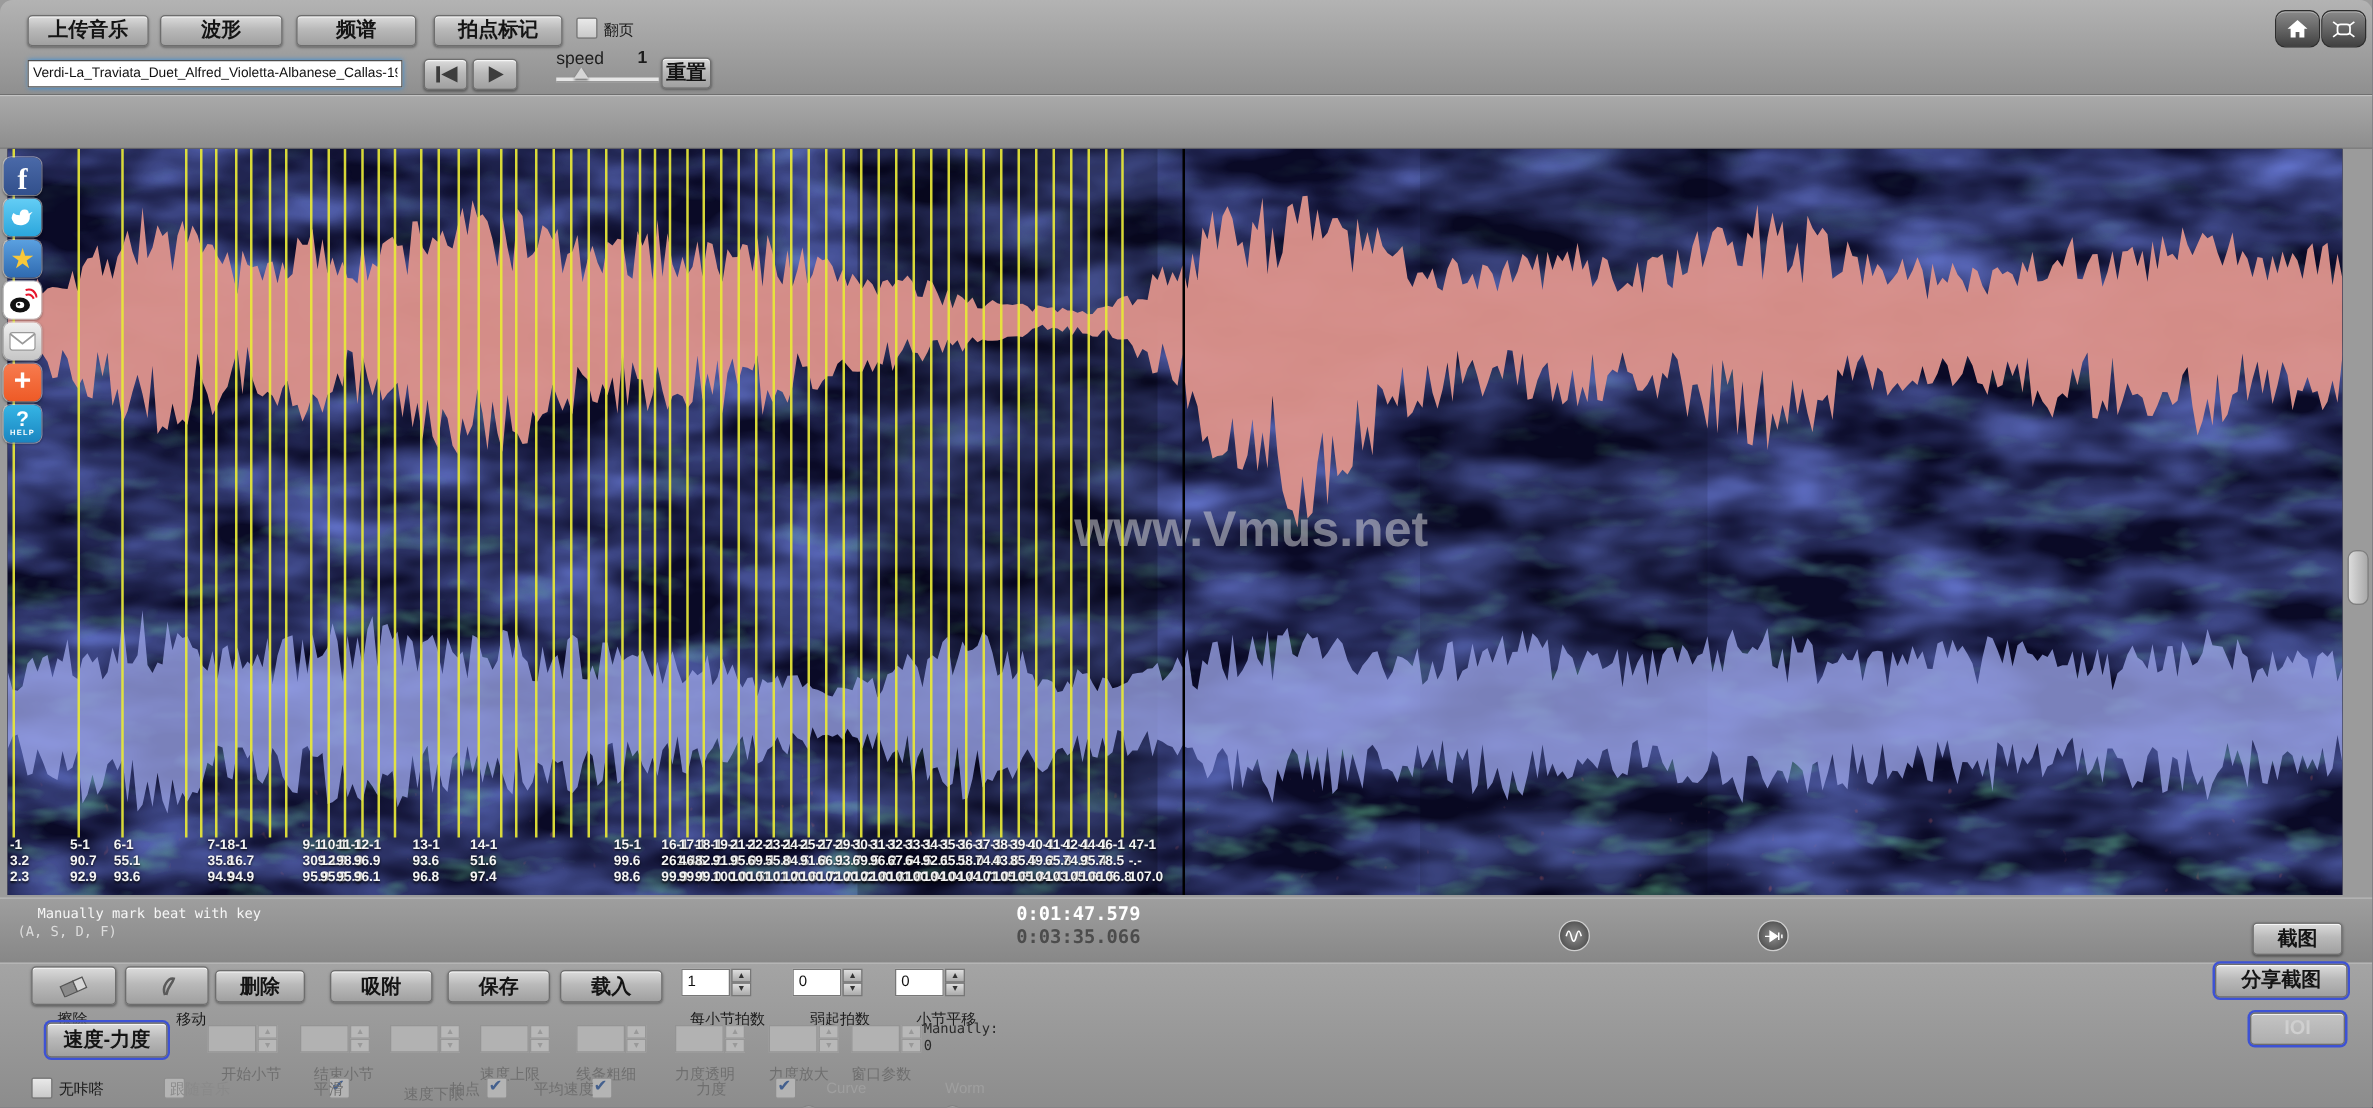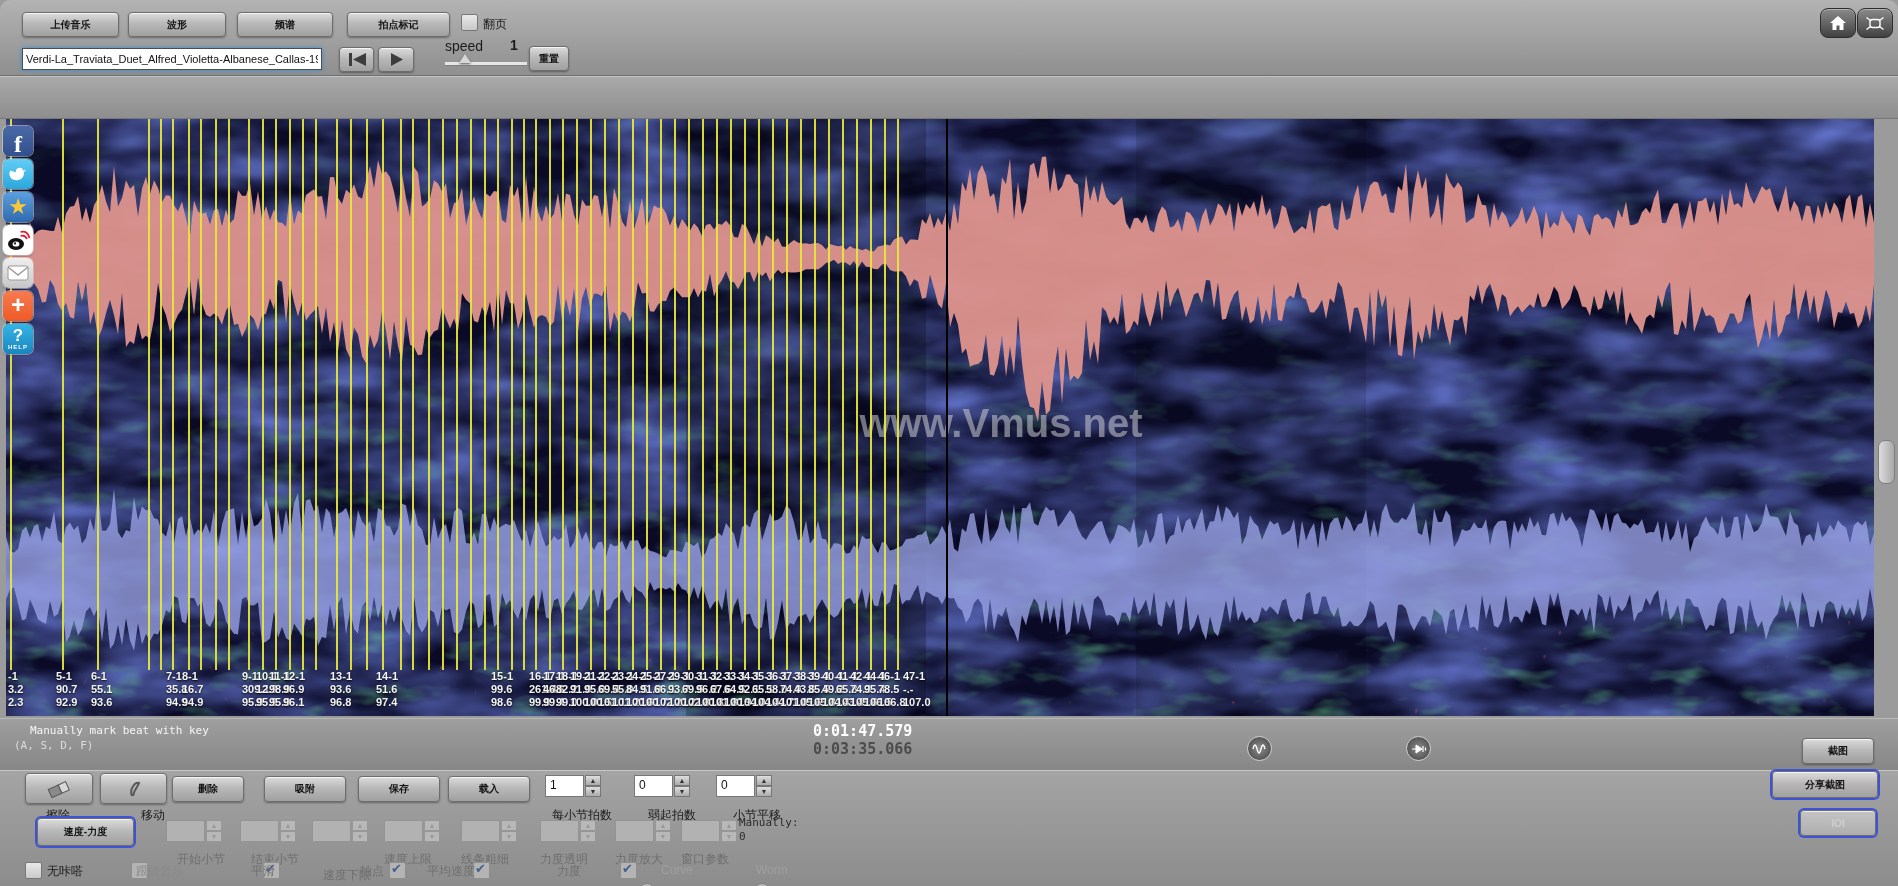--- a/index.html
+++ b/index.html
@@ -11,21 +11,21 @@
              border-bottom:1px solid #6f6f6f;border-radius:10px 10px 0 0;}
   #overview-panel{left:0;top:76px;width:1898px;height:41px;background:linear-gradient(#a9a9a9,#8e8e8e);
              border-top:1px solid #c4c4c4;border-bottom:1px solid #777;}
   #status-bar{left:0;top:718px;width:1898px;height:51px;background:linear-gradient(#9e9e9e,#878787);
              border-top:1px solid #b9b9b9;border-bottom:1px solid #6b6b6b;}
   #bottom-panel{left:0;top:770px;width:1898px;height:116px;background:linear-gradient(#a4a4a4,#8c8c8c);
              border-top:1px solid #c6c6c6;}
   
   .btn{position:absolute;display:flex;align-items:center;justify-content:center;
        background:linear-gradient(#dcdcdc,#b9b9b9 45%,#a0a0a0);border:1px solid #6d6d6d;border-radius:4px;
-       font-size:10px;font-weight:bold;color:#141414;
+       font-size:16px;font-weight:bold;color:#141414;
        box-shadow:inset 0 1px 0 rgba(255,255,255,.75),0 1px 2px rgba(0,0,0,.35);}
   .btn.blue-ring{box-shadow:0 0 0 2px #3d52d5,inset 0 1px 0 rgba(255,255,255,.75);}
   .btn.disabled{color:#cfcfcf;background:linear-gradient(#c4c4c4,#aeaeae);}
   .winbtn{position:absolute;width:34px;height:28px;border-radius:8px;border:1px solid #2d2d2d;
        background:linear-gradient(#8a8a8a,#414141);display:flex;align-items:center;justify-content:center;
        box-shadow:inset 0 1px 0 rgba(255,255,255,.35);}
   
   #filename{position:absolute;left:22px;top:48px;width:292px;height:18px;border:1px solid #4d4d4d;
        background:#fff;color:#111;font-size:11px;font-family:"Liberation Sans",sans-serif;
        padding:1px 3px;box-shadow:0 0 4px #2f8fe0;outline:none;white-space:nowrap;overflow:hidden;}

